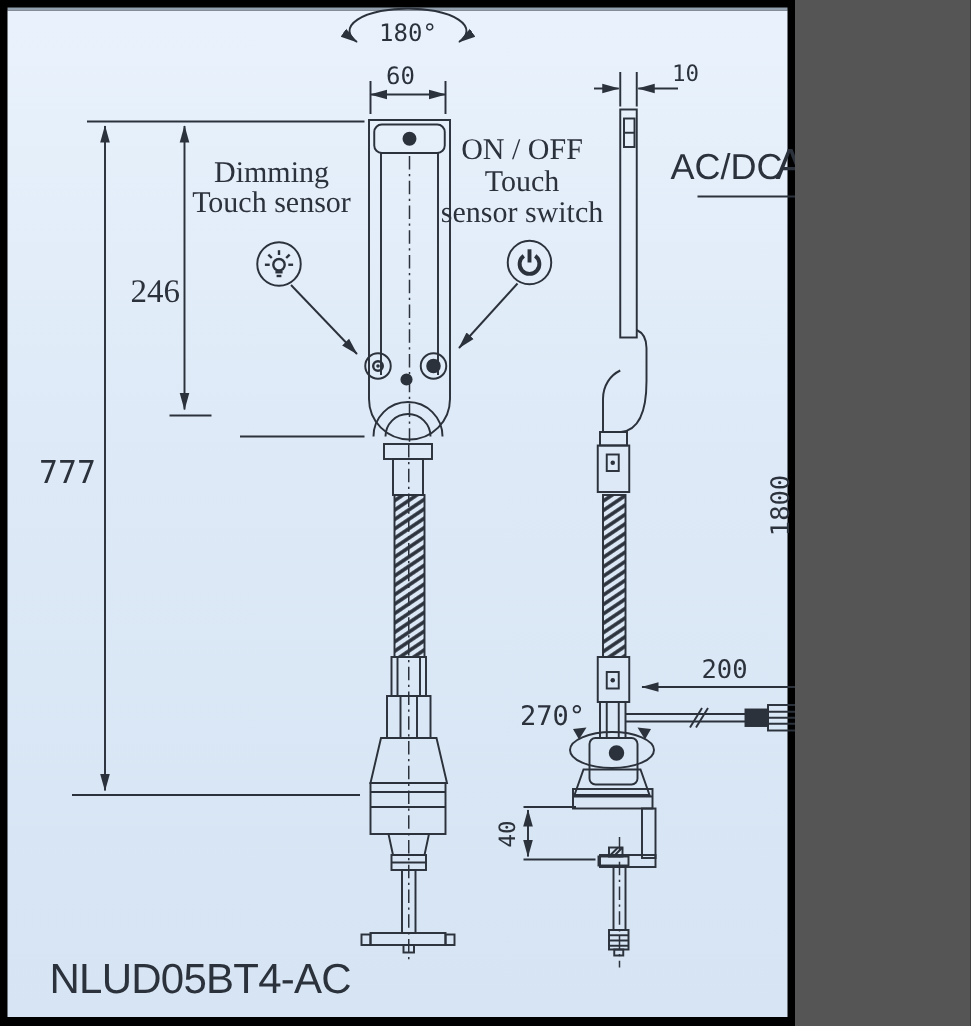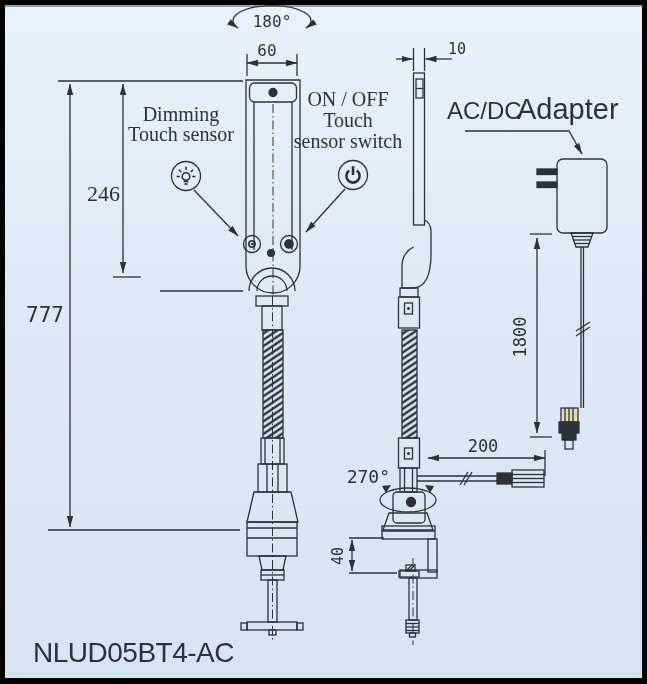--- a/index.html
+++ b/index.html
@@ -1,16 +1,16 @@
 <!DOCTYPE html>
 <html><head>
 <meta charset="utf-8">
 <style>
   html,body{margin:0;padding:0;background:#555;}
-  .stage{position:relative;width:647px;height:684px;background:#000;overflow:hidden;}
+  .stage{position:relative;width:530px;height:684px;background:#000;overflow:hidden;}
   .paper{position:absolute;left:5px;top:5px;right:5px;bottom:6px;
          background:linear-gradient(180deg,#e9f2fc 0%,#dde9f7 45%,#d6e4f3 100%);
          border-top:2px solid #93a0b0;}
   svg.drawing{position:absolute;left:0;top:0;}
   text{fill:#2c323c;}
   .cad{font-family:"DejaVu Sans Mono",monospace;}
   .ser{font-family:"Liberation Serif","DejaVu Serif",serif;}
   .san{font-family:"Liberation Sans","DejaVu Sans",sans-serif;}
 </style>
 </head>

